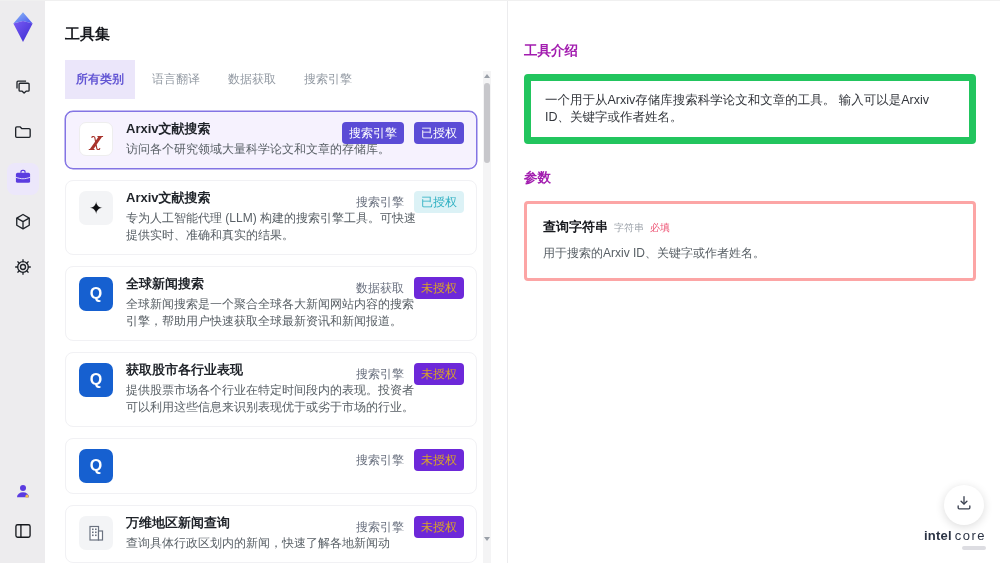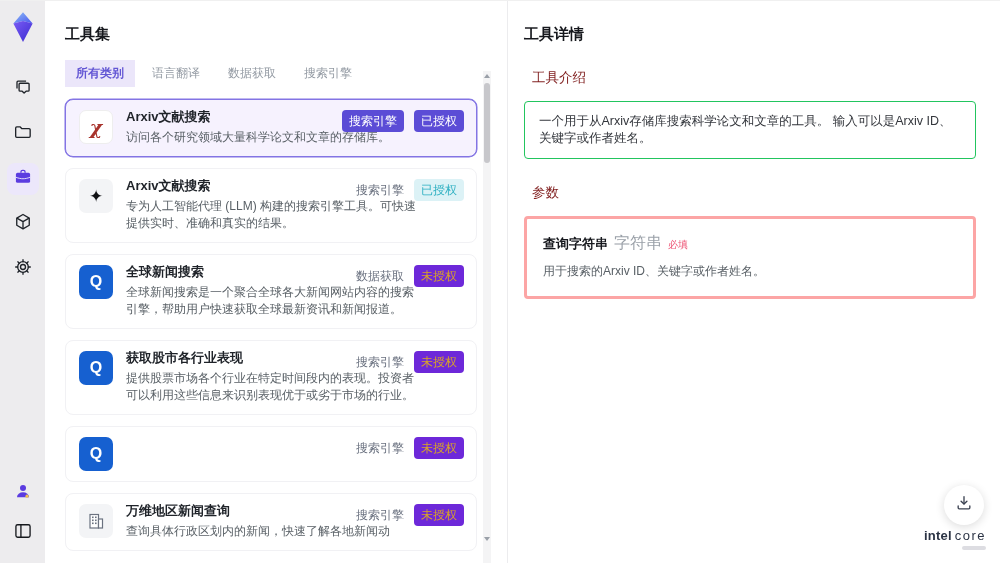--- a/index.html
+++ b/index.html
@@ -12,21 +12,21 @@
   .rail-logo { width:28px; height:32px; margin-bottom:30px; }
   .rail-nav { display:flex; flex-direction:column; gap:13px; align-items:center; }
   .rail-btn { width:32px; height:32px; border-radius:8px; display:flex; align-items:center; justify-content:center; cursor:pointer; }
   .rail-btn.active { background:#ece7fb; }
   .rail-bottom { margin-top:auto; display:flex; flex-direction:column; gap:8px; align-items:center; }
 
   
   .list-panel { width:462px; flex:none; position:relative; padding:16px 30px 0 20px; }
   .panel-title { font-size:15px; font-weight:700; color:#16181d; margin:8px 0 16px; }
   .tabs { display:flex; gap:6px; margin-bottom:12px; }
-  .tab { font-size:12px; color:#939aa3; padding:5px 11px; border-radius:0; cursor:pointer; white-space:nowrap; }
+  .tab { font-size:12px; color:#939aa3; padding:11px 11px; border-radius:0; cursor:pointer; white-space:nowrap; }
   .tab.active { background:#ebe6fa; color:#6356d4; font-weight:700; }
 
   .tool-card { position:relative; display:flex; gap:13px; padding:8px 13px 10px; border:1px solid #f1f1f4; border-radius:8px; background:#fff; margin-bottom:11px; cursor:pointer; }
   .tool-card.selected { border:1px solid #8374e4; background:#f6f2fe; box-shadow:0 0 0 0.5px #8374e4; }
   .tool-icon { width:34px; height:34px; border-radius:7px; flex:none; display:flex; align-items:center; justify-content:center; margin-top:2px; }
   .icon-arxiv { background:#fff; border:1px solid #eee; }
   .icon-arxiv span { font-family:"DejaVu Serif",serif; font-style:italic; font-weight:700; font-size:19px; color:#a8332c; line-height:1; }
   .icon-tavily { background:#f3f4f6; }
   .icon-tavily span { font-size:17px; color:#101114; line-height:1; }
   .icon-blue { background:#1660d0; }
@@ -44,26 +44,26 @@
 
   
   .scrollbar { position:absolute; top:70px; bottom:0; right:16px; width:8px; background:#f4f4f5; }
   .scroll-up { position:absolute; top:3px; left:1px; width:0; height:0; border-left:3px solid transparent; border-right:3px solid transparent; border-bottom:4px solid #9aa0a8; }
   .scroll-thumb { position:absolute; top:12px; left:1px; width:6px; height:80px; border-radius:3px; background:#c7c7cb; cursor:pointer; }
   .scroll-down { position:absolute; bottom:22px; left:1px; width:0; height:0; border-left:3px solid transparent; border-right:3px solid transparent; border-top:4px solid #9aa0a8; }
 
   
   .detail-panel { flex:1; border-left:1px solid #ececee; padding:16px 24px 0 16px; position:relative; }
   .detail-title { font-size:15px; font-weight:700; color:#16181d; margin:8px 0 0; }
-  .section-heading { font-size:13.5px; font-weight:400; color:#7f1d1d; margin:25px 8px 14px; }
-  .intro-box { border:1px solid #22c55e; border-radius:4px; padding:11px 14px; font-size:12.5px; color:#33363c; background:#fff; }
+  .section-heading { font-size:13.5px; font-weight:700; color:#a21caf; margin:25px 0 14px; }
+  .intro-box { border:7px solid #22c55e; border-radius:4px; padding:11px 14px; font-size:12.5px; color:#33363c; background:#fff; }
   .param-box { border:3px solid #fca5a5; border-radius:4px; padding:14px 16px 16px; background:#fff; }
   .param-head { display:flex; align-items:baseline; gap:6px; }
   .param-name { font-size:13px; font-weight:700; color:#16181d; }
-  .param-type { font-size:16px; color:#9aa0a8; }
+  .param-type { font-size:10px; color:#9aa0a8; }
   .param-required { font-size:10px; color:#ee5878; }
   .param-desc { font-size:12px; color:#596066; margin-top:9px; }
 
   
   .fab-download { position:absolute; right:16px; bottom:38px; width:40px; height:40px; border-radius:50%; background:#fff; box-shadow:0 2px 10px rgba(0,0,0,.14); display:flex; align-items:center; justify-content:center; cursor:pointer; }
   .intel-brand { position:absolute; right:14px; bottom:13px; color:#2b3344; text-align:right; line-height:1;margin-top:25px; }
   .intel-brand .intel { font-weight:700; font-size:13px; letter-spacing:.2px; }
   .intel-brand .core { font-weight:400; font-size:13px; letter-spacing:1.5px; margin-left:3px; }
   .brand-sub { width:24px; height:4px; background:#dddde2; border-radius:2px; margin:3px 0 0 auto; }
 </style>
@@ -259,21 +259,20 @@
     </div>
 
     <div class="scrollbar">
       <div class="scroll-up"></div>
       <div class="scroll-thumb"></div>
       <div class="scroll-down"></div>
     </div>
   </div>
 
   <div class="detail-panel">
-    <div class="detail-title">工具详情</div>
 
     <div class="section-heading">工具介绍</div>
     <div class="intro-box">一个用于从Arxiv存储库搜索科学论文和文章的工具。 输入可以是Arxiv ID、关键字或作者姓名。</div>
 
     <div class="section-heading">参数</div>
     <div class="param-box">
       <div class="param-head">
         <span class="param-name">查询字符串</span>
         <span class="param-type">字符串</span>
         <span class="param-required">必填</span>

